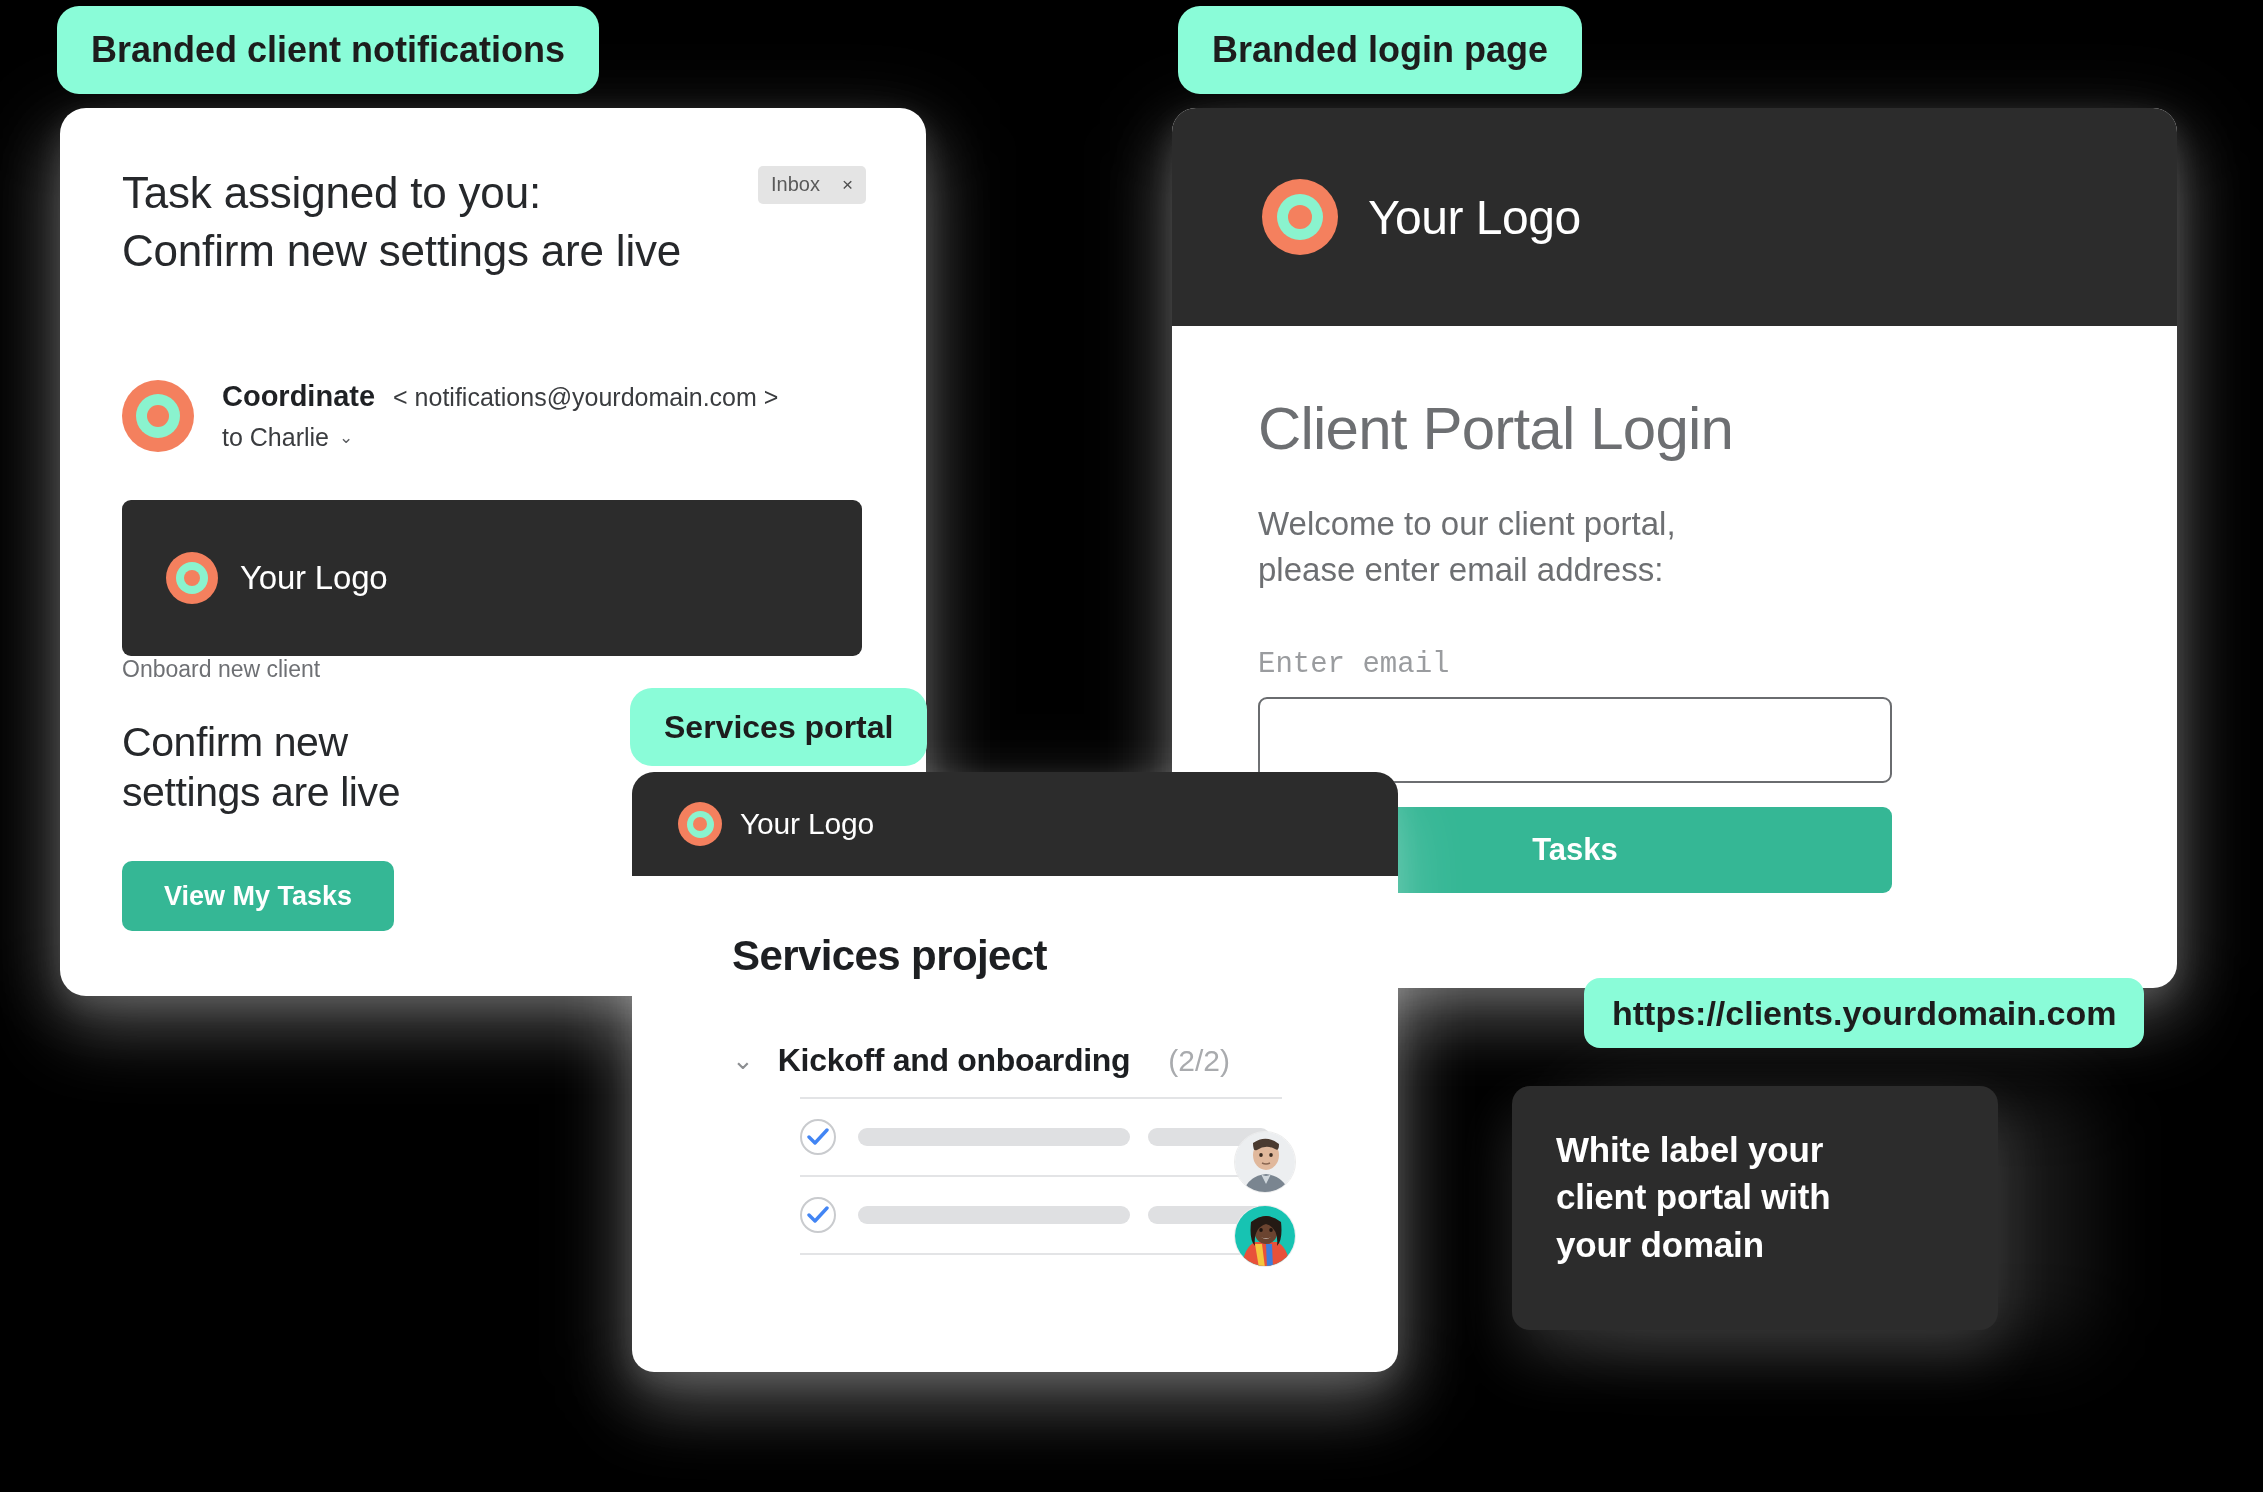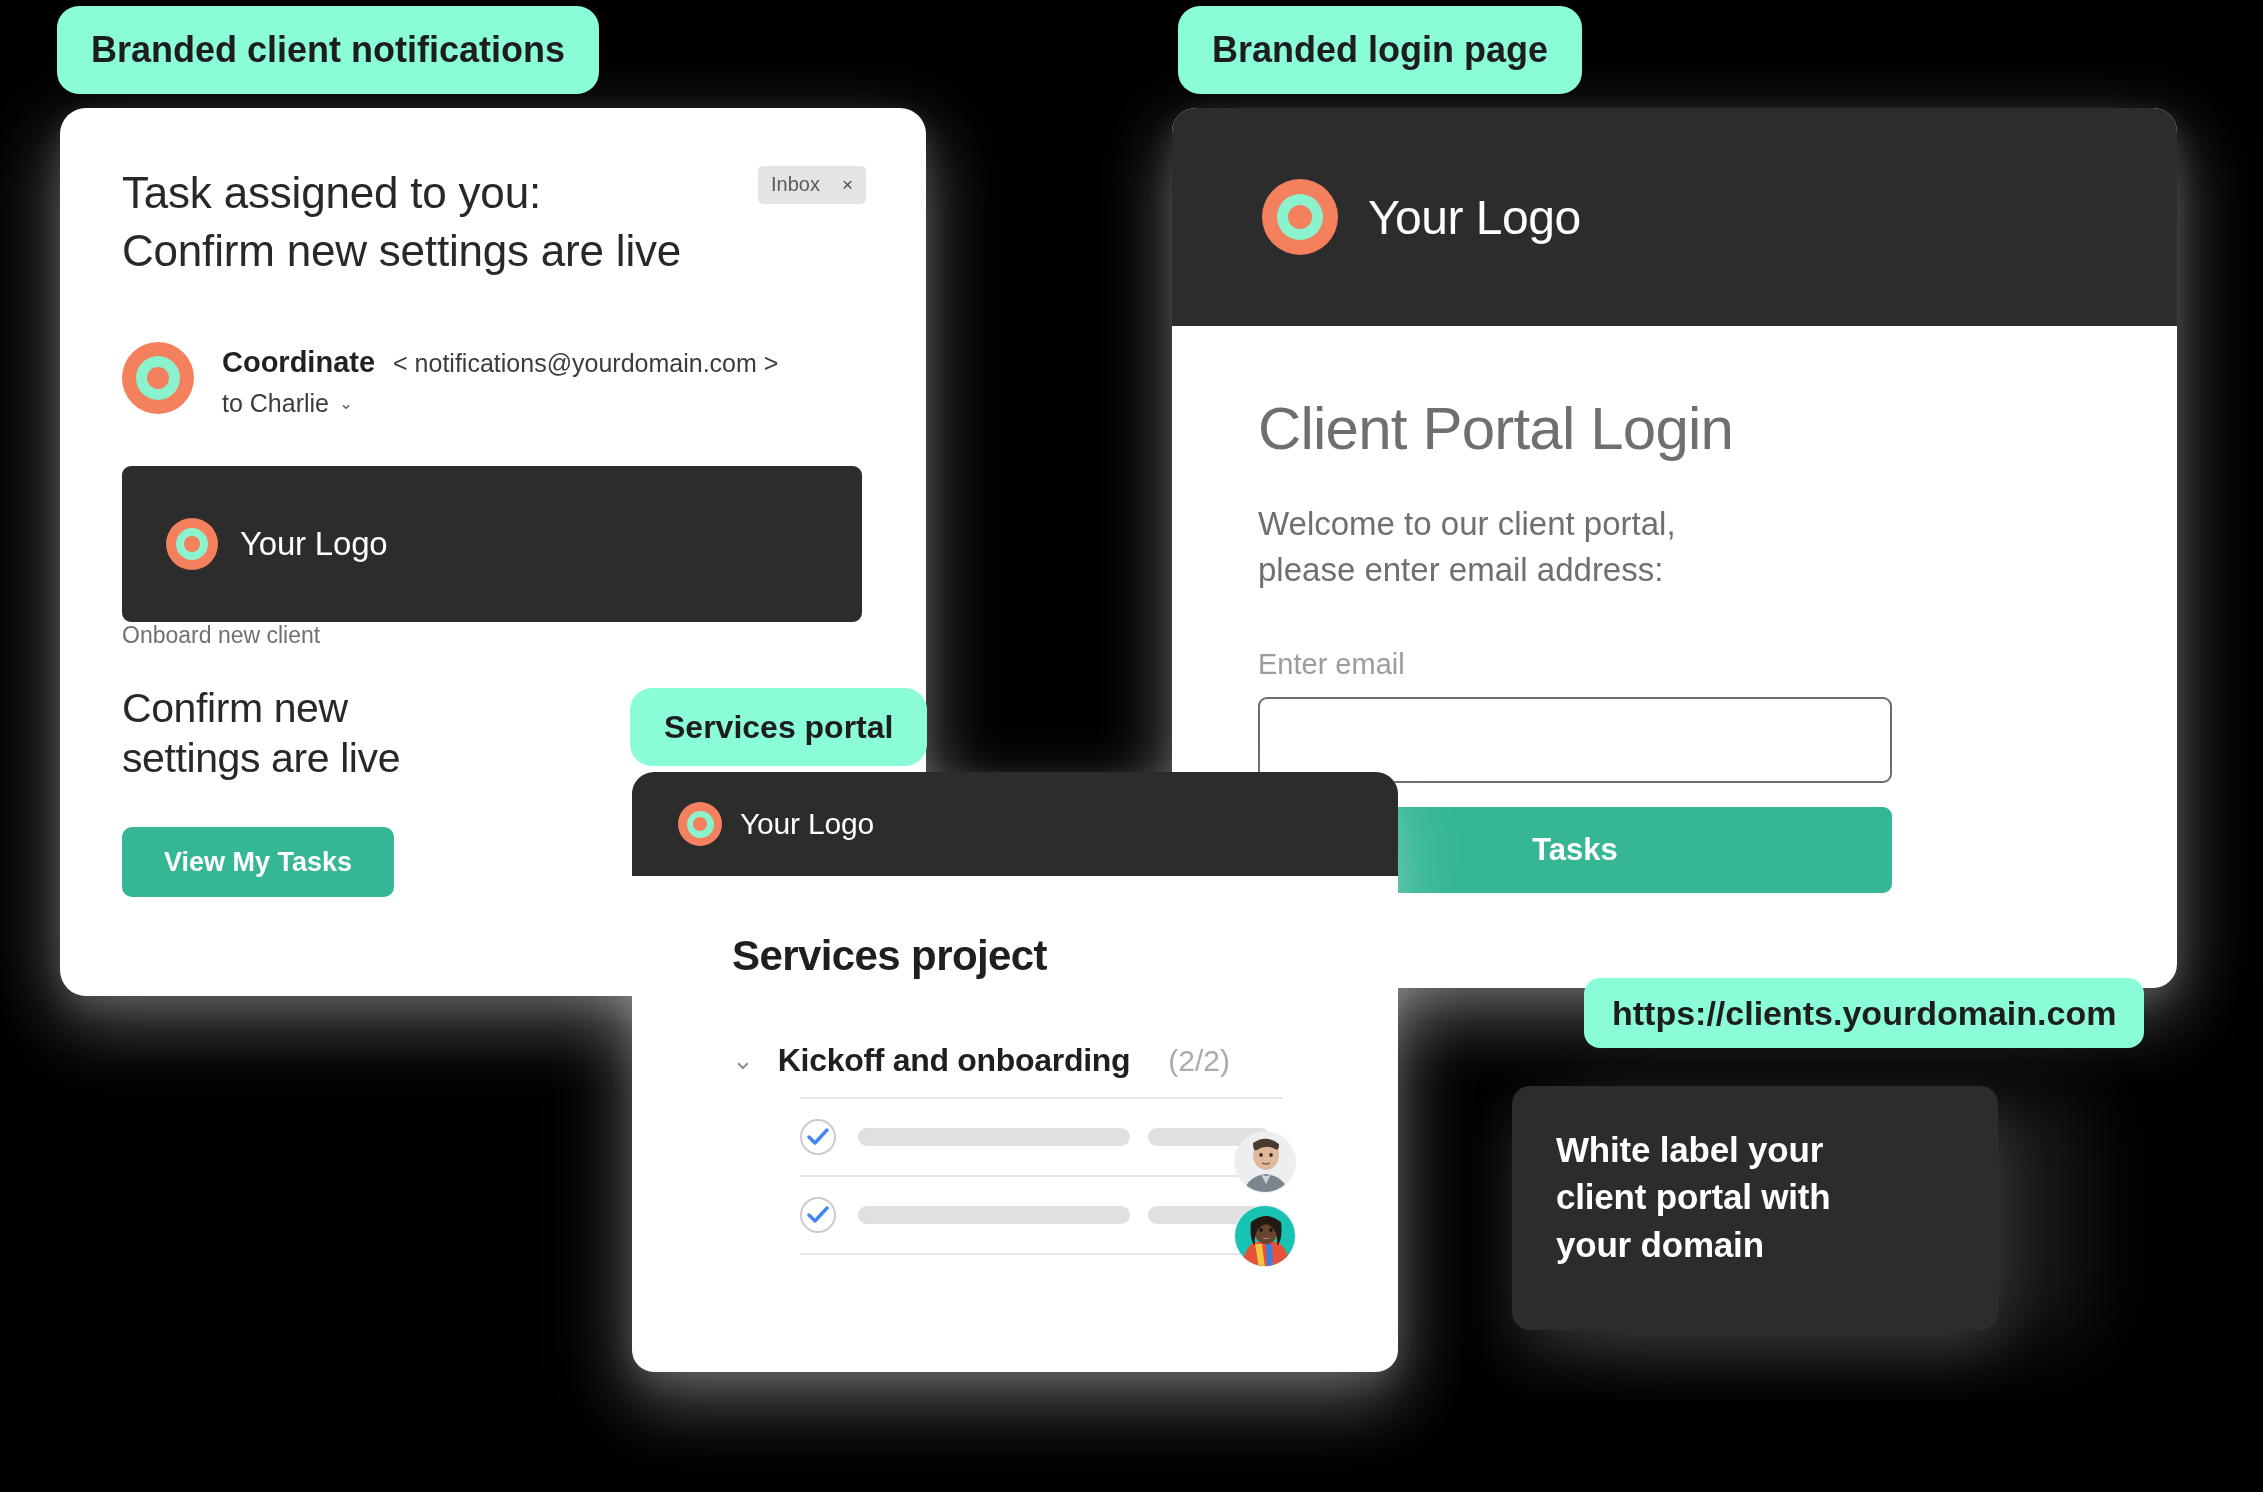--- a/index.html
+++ b/index.html
@@ -44,21 +44,21 @@
   }
   .inbox-chip {
     position: absolute; right: 60px; top: 58px;
     background: #e4e4e4; color: #5a5a5a;
     border-radius: 5px;
     padding: 7px 13px 8px 13px;
     font-size: 20px; display: flex; align-items: center; gap: 22px;
   }
   .inbox-chip .x { font-size: 19px; color: #4e4e4e; }
 
-  .sender-row { display: flex; align-items: flex-start; margin-top: 62px; }
+  .sender-row { display: flex; align-items: flex-end; margin-top: 96px; }
   .logo-mark { position: relative; flex: none; border-radius: 50%; background: #F4805E;
                display:flex; align-items:center; justify-content:center; }
   .logo-mark .ring { border-radius: 50%; background: #8AF3CE; display:flex; align-items:center; justify-content:center;}
   .logo-mark .dot  { border-radius: 50%; background: #F4805E; }
 
   .lm-72 { width: 72px; height: 72px; }
   .lm-72 .ring { width: 44px; height: 44px; }
   .lm-72 .dot  { width: 22px; height: 22px; }
 
   .lm-52 { width: 52px; height: 52px; }
@@ -106,21 +106,21 @@
   
   #login-card { left: 1172px; top: 108px; width: 1005px; height: 880px; border-radius: 24px;}
   .login-header {
     background: #2c2c2c; height: 218px;
     display: flex; align-items: center; padding-left: 90px;
   }
   .login-header .brand-text { color: #ffffff; font-size: 48px; font-weight: 400; margin-left: 30px; letter-spacing: -0.5px;}
   .login-body { padding: 68px 86px 0 86px; }
   .login-title { font-size: 60px; color: #6d6f72; font-weight: 400; letter-spacing: -0.8px; }
   .login-sub { margin-top: 38px; font-size: 33px; line-height: 1.38; color: #6d6f72; }
-  .field-label { margin-top: 56px; font-size: 29px; color: #9a9c9f; }
+  .field-label { margin-top: 56px; font-size: 29px; color: #9a9c9f; font-family: Liberation Mono, monospace; }
   .email-input {
     margin-top: 16px; width: 634px; height: 86px;
     border: 2px solid #6a6c6f; border-radius: 9px;
     background: #fff; outline: none;
     font-family: "Liberation Sans", sans-serif; font-size: 26px;
     padding: 0 18px; color: #222;
   }
   .submit-btn {
     margin-top: 24px; width: 634px; height: 86px;
     background: #35B795; color: #fff; border: none; border-radius: 9px;

